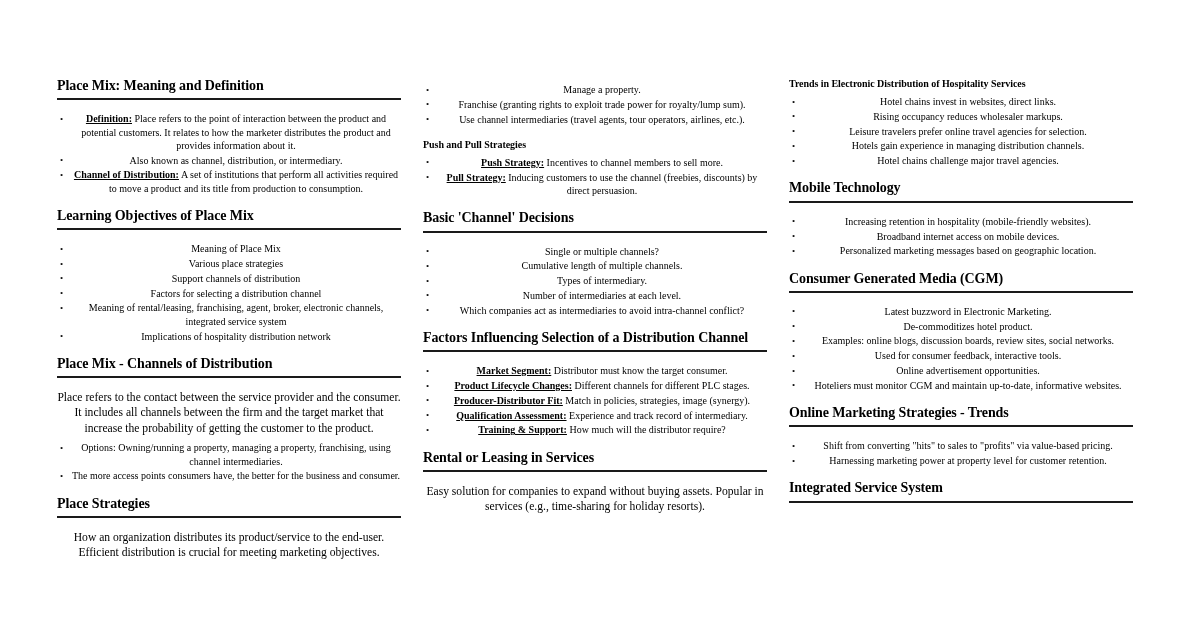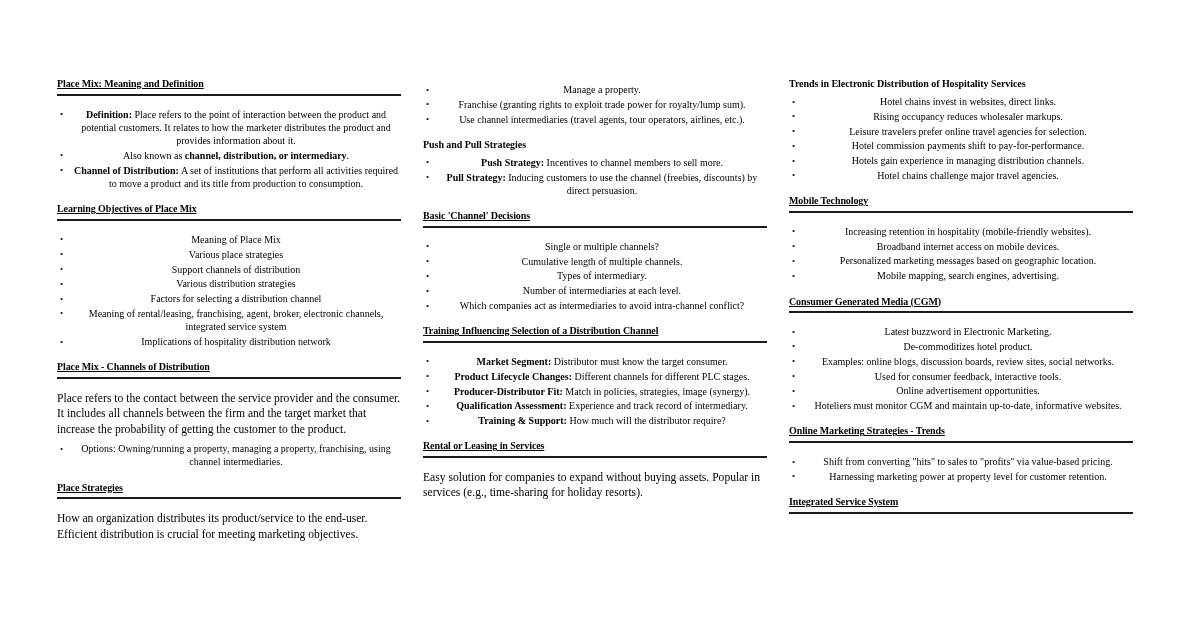--- a/index.html
+++ b/index.html
@@ -37,29 +37,28 @@
     flex: 0 0 344px;
     overflow: hidden;
     height: 548px;
   }
   .column + .column {
     margin-left: 22px;
   }
 
   h2.sec-title {
     font-family: "Liberation Serif", "DejaVu Serif", serif;
-    font-size: 10px;
+    font-size: 14px;
     font-weight: bold;
     line-height: 1.16;
     margin: 0 0 12px 0;
     padding: 0;
     letter-spacing: -0.1px;
     border-bottom: 2.2px solid #1a1a1a;
     padding-bottom: 4px;
-    text-decoration: underline;
   }
   h2.sec-title.first {
     margin-top: 0;
   }
   h3.sub-title {
     font-family: "Liberation Serif", "DejaVu Serif", serif;
     font-size: 10px;
     font-weight: bold;
     line-height: 1.2;
     margin: 0 0 2px 0;
@@ -67,21 +66,21 @@
     letter-spacing: -0.05px;
   }
   .block {
     margin-bottom: 13px;
   }
   p.para {
     font-size: 11.6px;
     line-height: 1.33;
     margin: 6px 0 0 0;
     padding: 0;
-    text-align: left;
+    text-align: center;
   }
   ul.blist {
     list-style: none;
     margin: 5px 0 0 0;
     padding: 0;
   }
   ul.blist li {
     position: relative;
     font-size: 10px;
     line-height: 1.33;
@@ -93,23 +92,24 @@
     content: "\2022";
     position: absolute;
     left: 3px;
     top: -0.5px;
     font-size: 9px;
     line-height: 1.62;
     color: #111;
   }
   .lead {
     font-weight: bold;
+    text-decoration: underline;
   }
   .b {
-    font-weight: bold;
+    font-weight: normal;
   }
 </style>
 </head>
 <body>
 
 <div class="page">
   <div class="columns" id="columns-root">
       <div class="column">
         <div class="block">
           <h2 class="sec-title first">Place Mix: Meaning and Definition</h2>
@@ -118,31 +118,31 @@
             <li><span>Also known as </span><span class="b">channel, distribution, or intermediary</span><span>.</span></li>
             <li><span class="lead">Channel of Distribution:</span> <span>A set of institutions that perform all activities required to move a product and its title from production to consumption.</span></li>
           </ul>
         </div>
         <div class="block">
           <h2 class="sec-title">Learning Objectives of Place Mix</h2>
           <ul class="blist">
             <li><span>Meaning of Place Mix</span></li>
             <li><span>Various place strategies</span></li>
             <li><span>Support channels of distribution</span></li>
-            <li><span>Various distribution strategies</span></li>
             <li><span>Factors for selecting a distribution channel</span></li>
             <li><span>Meaning of rental/leasing, franchising, agent, broker, electronic channels, integrated service system</span></li>
             <li><span>Implications of hospitality distribution network</span></li>
           </ul>
         </div>
         <div class="block">
           <h2 class="sec-title">Place Mix - Channels of Distribution</h2>
           <p class="para">Place refers to the contact between the service provider and the consumer. It includes all channels between the firm and the target market that increase the probability of getting the customer to the product.</p>
           <ul class="blist">
             <li><span>Options: Owning/running a property, managing a property, franchising, using channel intermediaries.</span></li>
+            <li><span>The more access points consumers have, the better for the business and consumer.</span></li>
           </ul>
         </div>
         <div class="block">
           <h2 class="sec-title">Place Strategies</h2>
           <p class="para">How an organization distributes its product/service to the end-user. Efficient distribution is crucial for meeting marketing objectives.</p>
         </div>
       </div>
       <div class="column">
         <div class="block">
           <ul class="blist">
@@ -162,53 +162,51 @@
           <h2 class="sec-title">Basic 'Channel' Decisions</h2>
           <ul class="blist">
             <li><span>Single or multiple channels?</span></li>
             <li><span>Cumulative length of multiple channels.</span></li>
             <li><span>Types of intermediary.</span></li>
             <li><span>Number of intermediaries at each level.</span></li>
             <li><span>Which companies act as intermediaries to avoid intra-channel conflict?</span></li>
           </ul>
         </div>
         <div class="block">
-          <h2 class="sec-title">Training Influencing Selection of a Distribution Channel</h2>
+          <h2 class="sec-title">Factors Influencing Selection of a Distribution Channel</h2>
           <ul class="blist">
             <li><span class="lead">Market Segment:</span> <span>Distributor must know the target consumer.</span></li>
             <li><span class="lead">Product Lifecycle Changes:</span> <span>Different channels for different PLC stages.</span></li>
             <li><span class="lead">Producer-Distributor Fit:</span> <span>Match in policies, strategies, image (synergy).</span></li>
             <li><span class="lead">Qualification Assessment:</span> <span>Experience and track record of intermediary.</span></li>
             <li><span class="lead">Training &amp; Support:</span> <span>How much will the distributor require?</span></li>
           </ul>
         </div>
         <div class="block">
           <h2 class="sec-title">Rental or Leasing in Services</h2>
           <p class="para">Easy solution for companies to expand without buying assets. Popular in services (e.g., time-sharing for holiday resorts).</p>
         </div>
       </div>
       <div class="column">
         <div class="block">
           <h3 class="sub-title">Trends in Electronic Distribution of Hospitality Services</h3>
           <ul class="blist">
             <li><span>Hotel chains invest in websites, direct links.</span></li>
             <li><span>Rising occupancy reduces wholesaler markups.</span></li>
             <li><span>Leisure travelers prefer online travel agencies for selection.</span></li>
-            <li><span>Hotel commission payments shift to pay-for-performance.</span></li>
             <li><span>Hotels gain experience in managing distribution channels.</span></li>
             <li><span>Hotel chains challenge major travel agencies.</span></li>
           </ul>
         </div>
         <div class="block">
           <h2 class="sec-title">Mobile Technology</h2>
           <ul class="blist">
             <li><span>Increasing retention in hospitality (mobile-friendly websites).</span></li>
             <li><span>Broadband internet access on mobile devices.</span></li>
             <li><span>Personalized marketing messages based on geographic location.</span></li>
-            <li><span>Mobile mapping, search engines, advertising.</span></li>
           </ul>
         </div>
         <div class="block">
           <h2 class="sec-title">Consumer Generated Media (CGM)</h2>
           <ul class="blist">
             <li><span>Latest buzzword in Electronic Marketing.</span></li>
             <li><span>De-commoditizes hotel product.</span></li>
             <li><span>Examples: online blogs, discussion boards, review sites, social networks.</span></li>
             <li><span>Used for consumer feedback, interactive tools.</span></li>
             <li><span>Online advertisement opportunities.</span></li>

